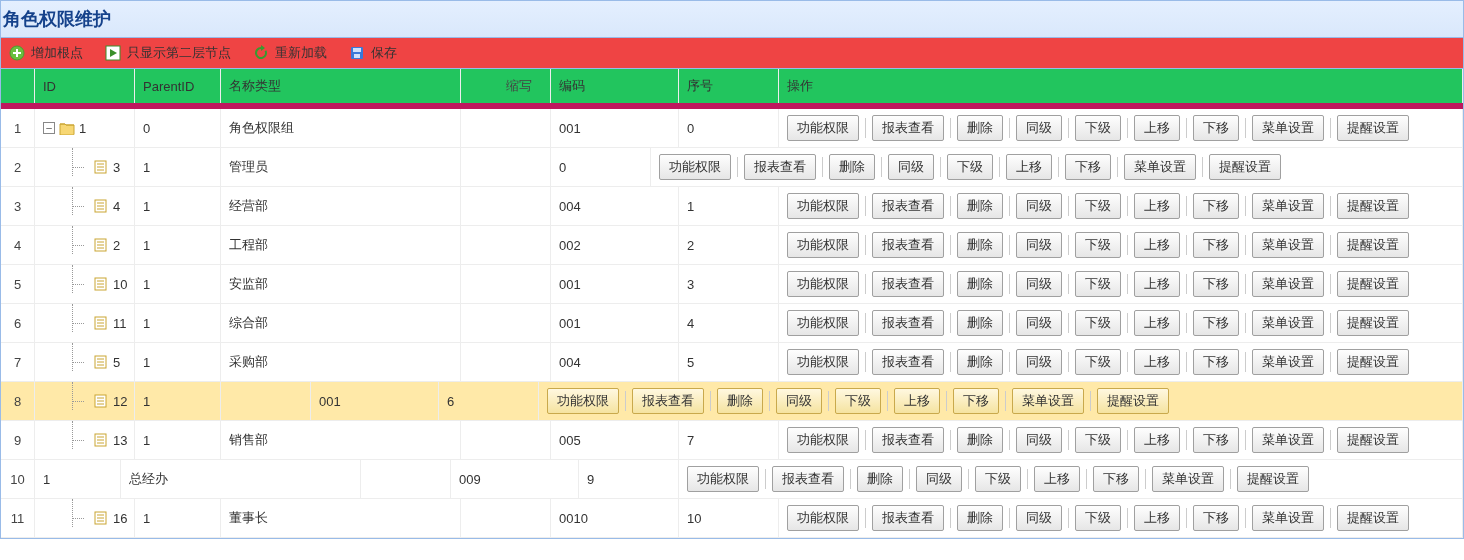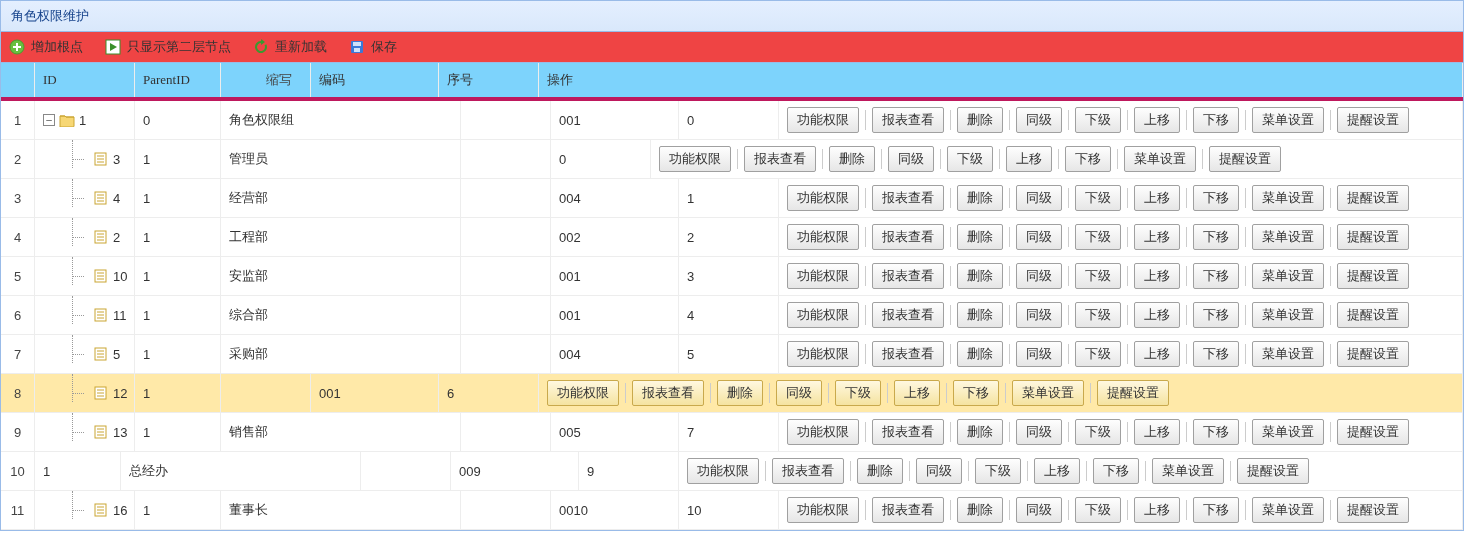--- a/index.html
+++ b/index.html
@@ -7,24 +7,24 @@
     padding: 0;
     font-family: Arial, "Microsoft YaHei", sans-serif;
     font-size: 13px;
     color: #333;
     background: #fff;
     width: 1464px;
   }
   .panel-header {
     background: linear-gradient(#e4efff, #d9e8fb);
     border: 1px solid #99bbe8;
-    padding: 6px 10px;
-    font-weight: normal;
+    padding: 6px 2px;
+    font-weight: bold;
     color: #15428b;
-    font-size: 13px;
+    font-size: 18px;
   }
   .toolbar {
     border: 1px solid #99bbe8;
     border-top: none;
     background: #ef4444;
     padding: 6px 8px;
     display: flex;
     gap: 22px;
     align-items: center;
   }
@@ -36,23 +36,22 @@
     color: #333;
     font-size: 13px;
   }
   .icon16 { width:16px; height:16px; display:inline-block; }
   .grid {
     border: 1px solid #99bbe8;
     border-top: none;
   }
   .hdr-row {
     display: flex;
-    background: #7dd3fc;
-    border-bottom: 4px solid #be185d;
-    font-family: Liberation Serif, serif;
+    background: #22c55e;
+    border-bottom: 6px solid #be185d;
   }
   .hdr-cell {
     padding: 8px 8px;
     color: #333;
     font-size: 13px;
     border-right: 1px solid #ededed;
     box-sizing: border-box;
     display:flex;
     align-items:center;
   }
@@ -175,20 +174,21 @@
     </span>
     <span>保存</span>
   </div>
 </div>
 
 <div class="grid">
   <div class="hdr-row">
     <div class="hdr-cell c-num"></div>
     <div class="hdr-cell c-id">ID</div>
     <div class="hdr-cell c-pid">ParentID</div>
+    <div class="hdr-cell c-name">名称类型</div>
     <div class="hdr-cell c-abbr">缩写</div>
     <div class="hdr-cell c-code">编码</div>
     <div class="hdr-cell c-seq">序号</div>
     <div class="hdr-cell c-act">操作</div>
   </div>
   <div id="rows-host">
       <div class="body-row">
         <div class="cell c-num">1</div>
         <div class="cell c-id">
           <span class="tree-inner tree-indent0">

